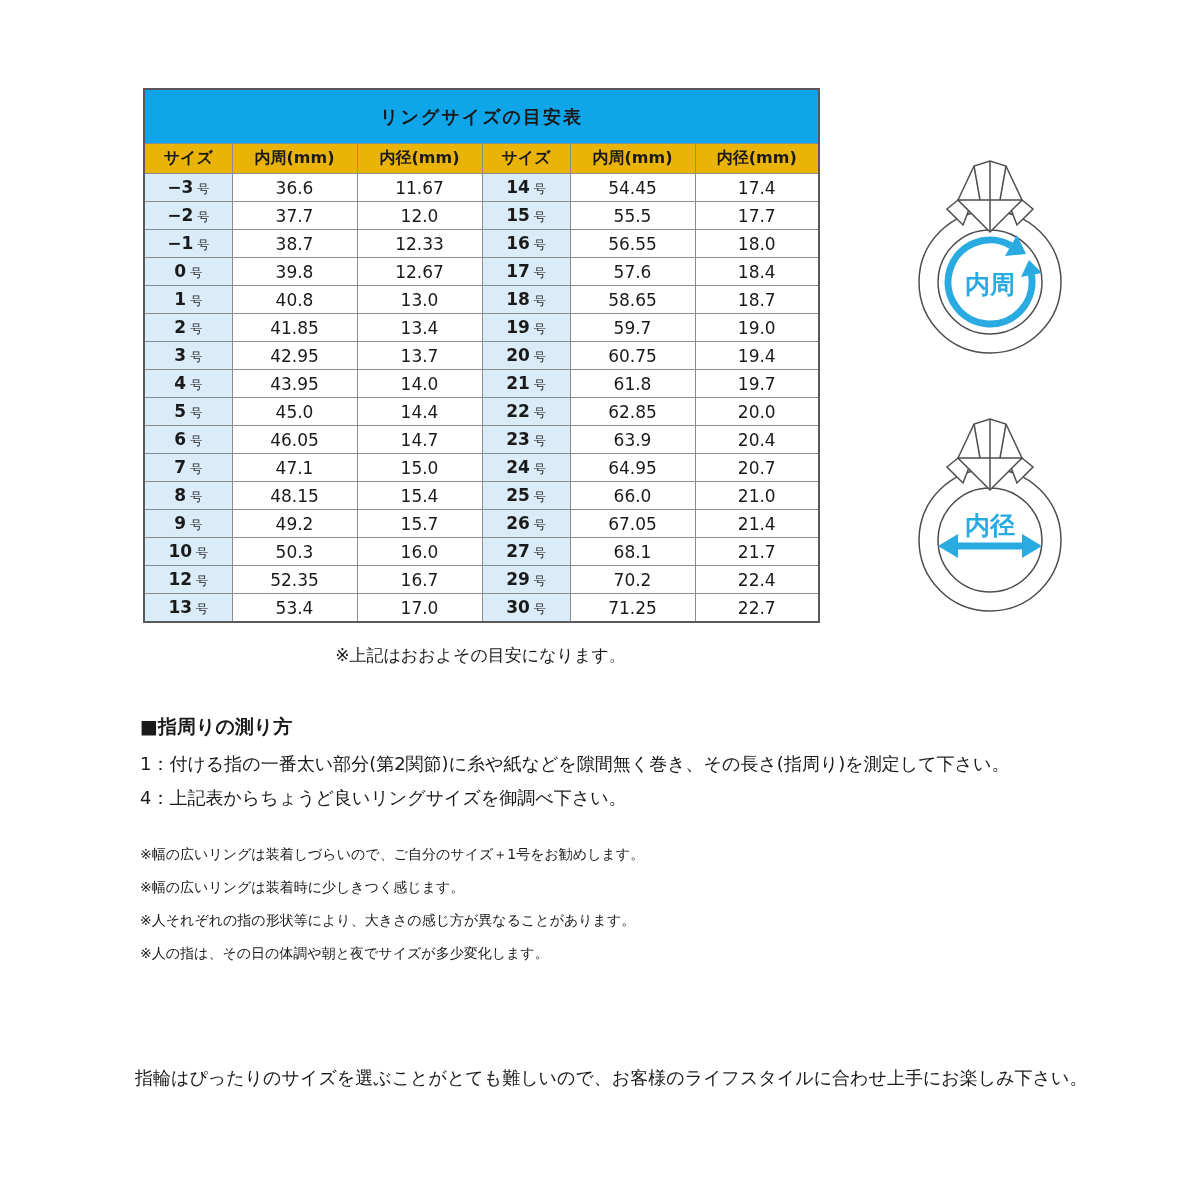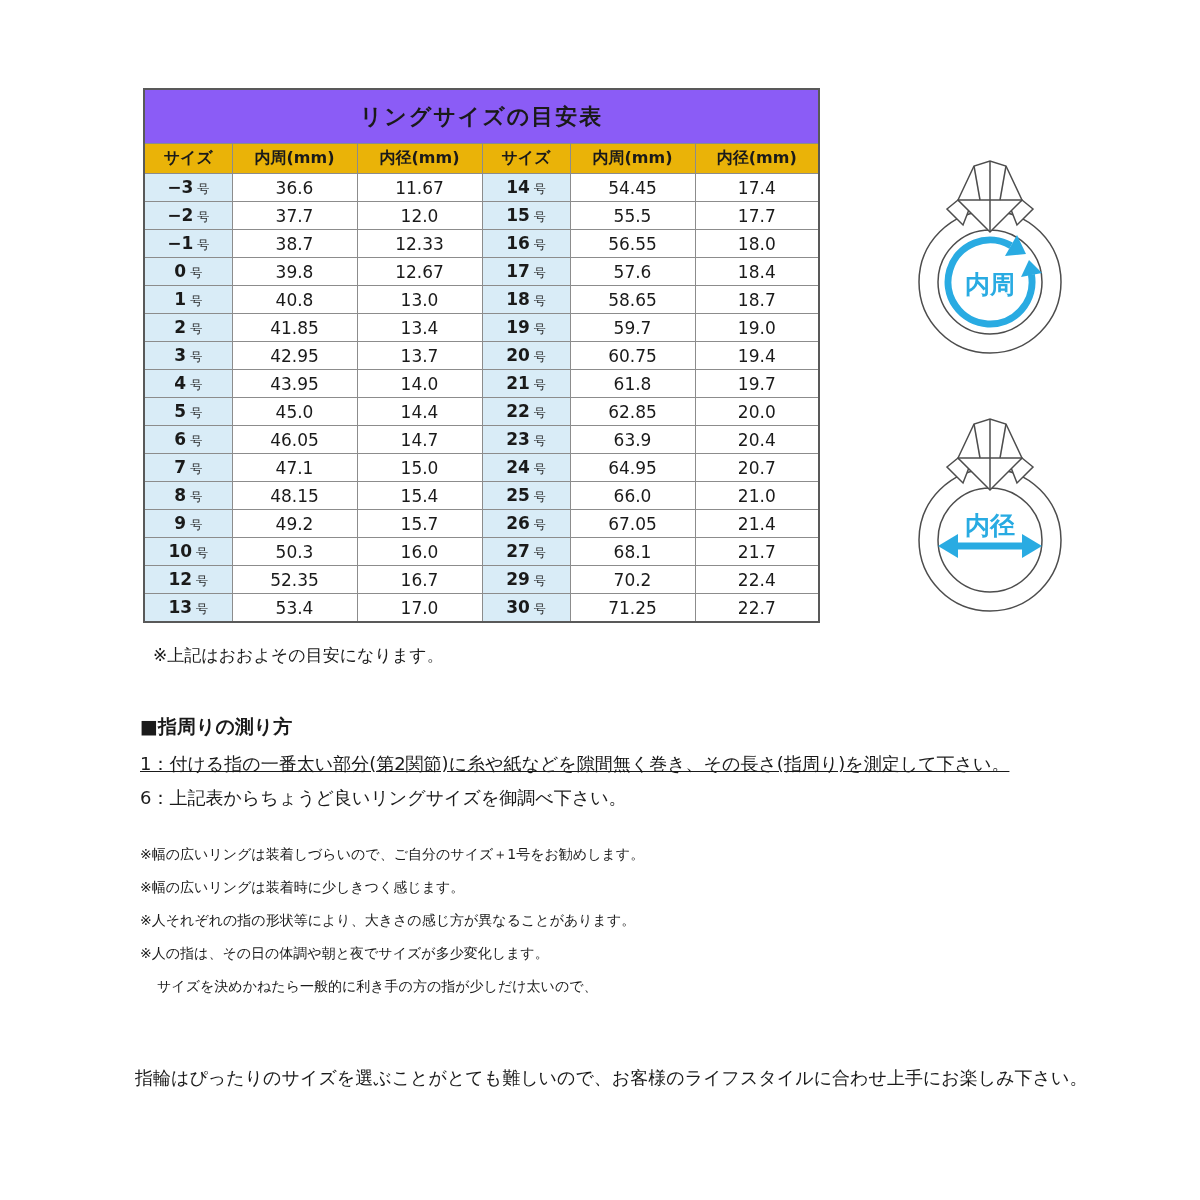--- a/index.html
+++ b/index.html
@@ -12,48 +12,48 @@
   .size-table{
     position:absolute;left:143px;top:88px;width:675px;
     border-collapse:collapse;table-layout:fixed;
     border:2px solid #595959;
   }
   .size-table th,.size-table td{
     border:1px solid #8c8c8c;text-align:center;vertical-align:middle;
     padding:0;
   }
   .title-row th{
-    background:#8b5cf6;height:53px;font-size:22px;font-weight:bold;
+    background:#0ea5e9;height:53px;font-size:18px;font-weight:bold;
     letter-spacing:2px;border-bottom:1px solid #8c8c8c;
   }
   .header-row th{
     background:#eab308;height:29px;font-size:16px;font-weight:bold;
   }
   .size-table tbody td{height:27px;font-size:17px;background:#ffffff;}
   .size-table td.size-cell{background:#d9ecf7;}
   .size-cell .num{font-weight:bold;font-size:17px;}
   .size-cell .unit{font-size:12px;font-weight:normal;margin-left:4px;}
   col.c-size{width:88px;}
   col.c-val{width:125px;}
   col.c-val-last{width:124px;}
   
   .table-note{
-    position:absolute;left:153px;top:644px;width:675px;
-    text-align:left;font-size:17px;
+    position:absolute;left:143px;top:644px;width:675px;
+    text-align:center;font-size:17px;
   }
   
   .ring-svg{position:absolute;left:900px;width:180px;height:210px;}
   #ring-circ{top:152px;}
   #ring-diam{top:410px;}
   
   .howto-heading{
     position:absolute;left:140px;top:714px;
     font-size:19px;font-weight:bold;
   }
-  .step-1{position:absolute;left:140px;top:752px;font-size:18px;text-decoration:underline;}
+  .step-1{position:absolute;left:140px;top:752px;font-size:18px;}
   .step-2{position:absolute;left:140px;top:786px;font-size:18px;}
   .notes-block{position:absolute;left:140px;top:846px;}
   .note-line{height:33px;font-size:14px;white-space:nowrap;}
   .note-line.indent{padding-left:17px;}
   .closing-note{
     position:absolute;left:135px;top:1066px;font-size:18px;white-space:nowrap;
   }
 </style>
 </head>
 <body>
@@ -255,25 +255,24 @@
     <g fill="#29abe2">
       <line x1="56" y1="136" x2="124" y2="136" stroke="#29abe2" stroke-width="7"></line>
       <polygon points="38,136 58,124 58,148"></polygon>
       <polygon points="142,136 122,124 122,148"></polygon>
     </g>
     <text x="90" y="124" text-anchor="middle" font-size="25" font-weight="bold" fill="#29abe2">内径</text>
   </svg>
 
   <div class="howto-heading">■指周りの測り方</div>
   <div class="step-1">1：付ける指の一番太い部分(第2関節)に糸や紙などを隙間無く巻き、その長さ(指周り)を測定して下さい。</div>
-  <div class="step-2">6：上記表からちょうど良いリングサイズを御調べ下さい。</div>
+  <div class="step-2">4：上記表からちょうど良いリングサイズを御調べ下さい。</div>
 
   <div class="notes-block">
     <div class="note-line">※幅の広いリングは装着しづらいので、ご自分のサイズ＋1号をお勧めします。</div>
     <div class="note-line">※幅の広いリングは装着時に少しきつく感じます。</div>
     <div class="note-line">※人それぞれの指の形状等により、大きさの感じ方が異なることがあります。</div>
     <div class="note-line">※人の指は、その日の体調や朝と夜でサイズが多少変化します。</div>
-    <div class="note-line indent">サイズを決めかねたら一般的に利き手の方の指が少しだけ太いので、</div>
   </div>
 
   <div class="closing-note">指輪はぴったりのサイズを選ぶことがとても難しいので、お客様のライフスタイルに合わせ上手にお楽しみ下さい。</div>
 
 </div>
 
 </body></html>

